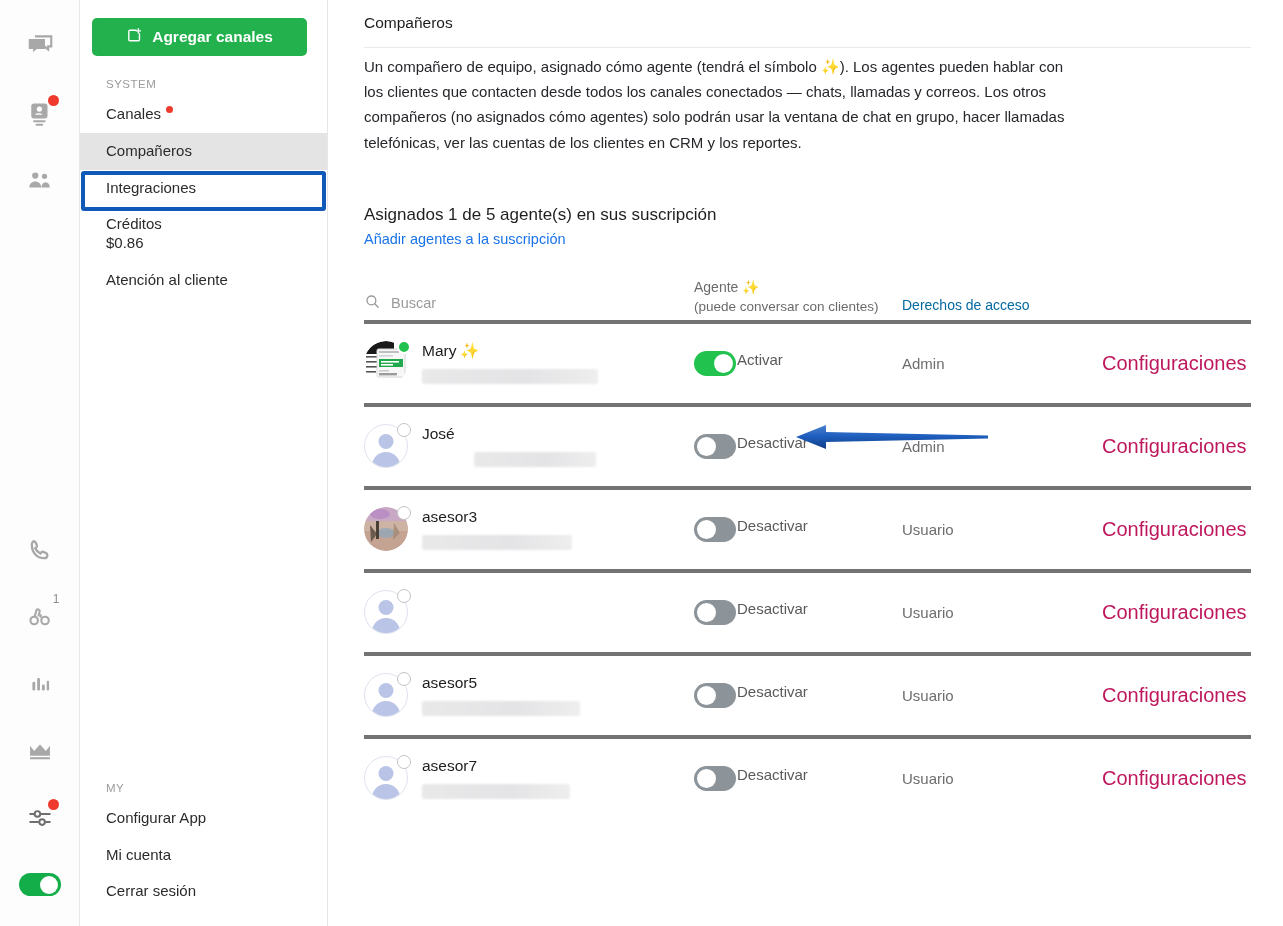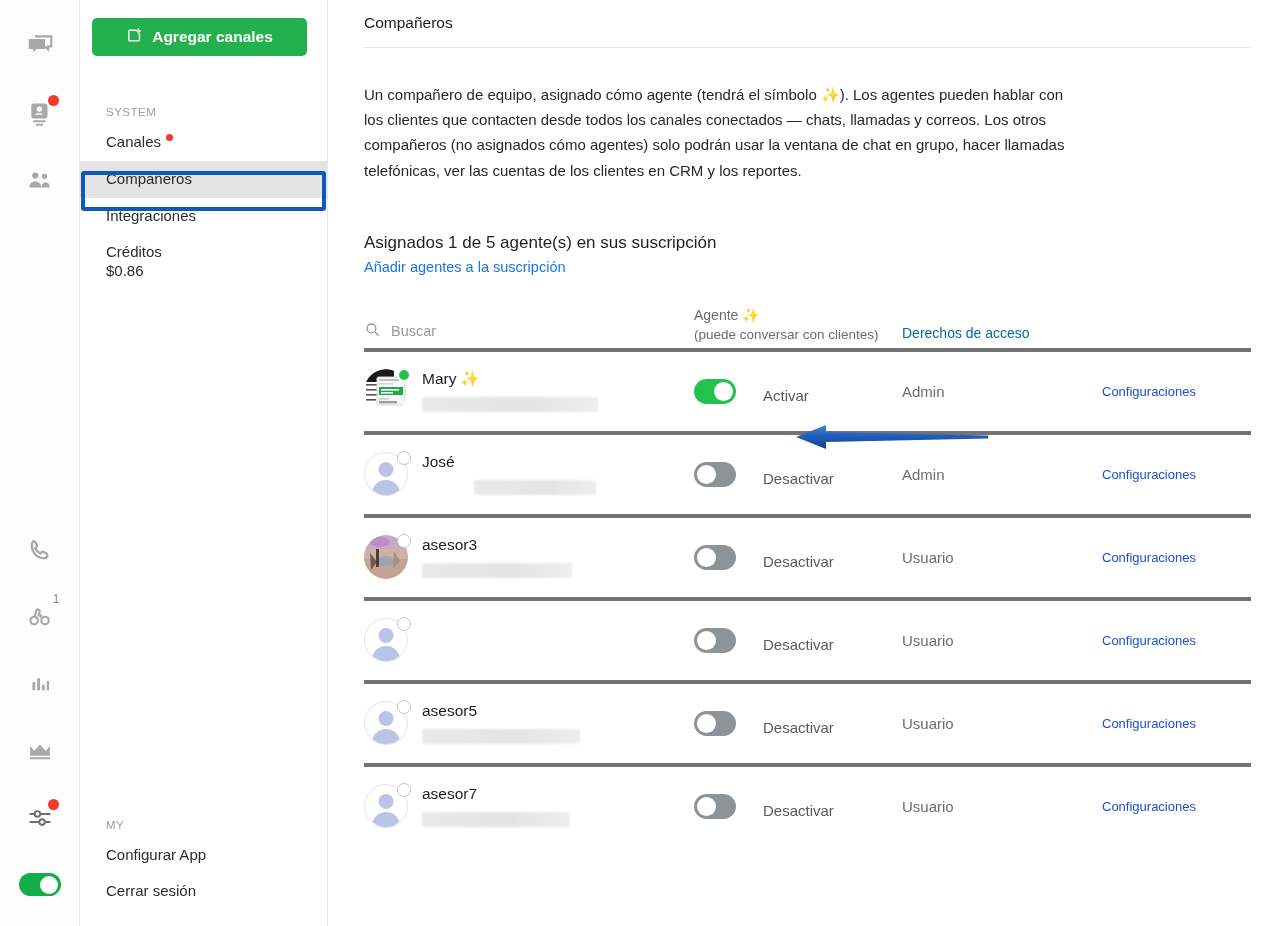--- a/index.html
+++ b/index.html
@@ -96,21 +96,21 @@
     display: flex;
     align-items: center;
     justify-content: center;
     gap: 9px;
     cursor: pointer;
   }
   .sec-label {
     font-size: 11.5px;
     color: #9b9b9b;
     letter-spacing: 0.5px;
-    margin: 50px 0 6px 26px;
+    margin: 22px 0 6px 26px;
   }
   .nav-item {
     font-size: 15px;
     color: #2b2b2b;
     padding: 9px 0 9px 26px;
     cursor: pointer;
     position: relative;
     line-height: 1.25;
   }
   .nav-item.selected {
@@ -159,21 +159,21 @@
   .title-rule {
     height: 1px;
     background: #e9e9e9;
     margin: 15px 0 0 0;
     width: 887px;
   }
   .desc {
     font-size: 15px;
     color: #26272b;
     line-height: 1.68;
-    margin-top: 34px;
+    margin-top: 6px;
     width: 720px;
   }
   .spark { color: #f5a623; }
   .btn-add {
     margin-top: 22px;
     height: 48px;
     padding: 0 22px;
     background: #19a94c;
     color: #ffffff;
     border: none;
@@ -251,21 +251,21 @@
   .status-dot.online { background: #22c24e; }
   .status-dot.offline { background: #ffffff; border: 1.5px solid #c3c3c3; }
   .uname { font-size: 15.5px; color: #1d1d1d; }
   .uemail-blur {
     margin-top: 9px;
     height: 15px;
     border-radius: 2px;
     background: linear-gradient(90deg,#e9e9ea,#e4e4e6 60%,#eeeeef);
     filter: blur(1.1px);
   }
-  .cell-agent { width: 208px; display: flex; align-items: flex-end; gap: 27px; }
+  .cell-agent { width: 208px; display: flex; align-items: flex-start; gap: 1px; }
   .toggle {
     width: 42px; height: 25px;
     border-radius: 13px;
     position: relative;
     flex: 0 0 42px;
     cursor: pointer;
   }
   .toggle.on { background: #22c24e; }
   .toggle.off { background: #8d9499; }
   .toggle .knob {
@@ -273,21 +273,21 @@
     width: 19px; height: 19px;
     border-radius: 50%;
     background: #ffffff;
     top: 3px;
   }
   .toggle.on .knob { right: 3px; }
   .toggle.off .knob { left: 3px; }
   .toggle-label { font-size: 15px; color: #5a5a5a; }
   .cell-rights { width: 200px; font-size: 15px; color: #6d6d6d; }
   .cell-settings { flex: 1 1 auto; }
-  .settings-link { font-size: 13px; color: #1d4ed8; cursor: pointer; }
+  .settings-link { font-size: 20px; color: #be185d; cursor: pointer; }
 
   
   .arrow-annot {
     position: absolute;
     left: 468px;
     top: 424px;
     width: 192px;
     height: 26px;
     pointer-events: none;
   }
@@ -406,25 +406,31 @@
 
     <div class="nav-item">
       <span>Integraciones</span>
     </div>
 
     <div class="nav-item">
       <div class="nav-sub">Créditos</div>
       <div class="nav-sub">$0.86</div>
     </div>
 
+    <div class="nav-item">
+      <span>Atención al cliente</span>
+    </div>
 
     <div class="my-section">
       <div class="sec-label">MY</div>
       <div class="nav-item">
         <span>Configurar App</span>
+      </div>
+      <div class="nav-item">
+        <span>Mi cuenta</span>
       </div>
       <div class="nav-item">
         <span>Cerrar sesión</span>
       </div>
     </div>
 
     <div class="nav-annot"></div>
   </div>
 
   <div class="main">

